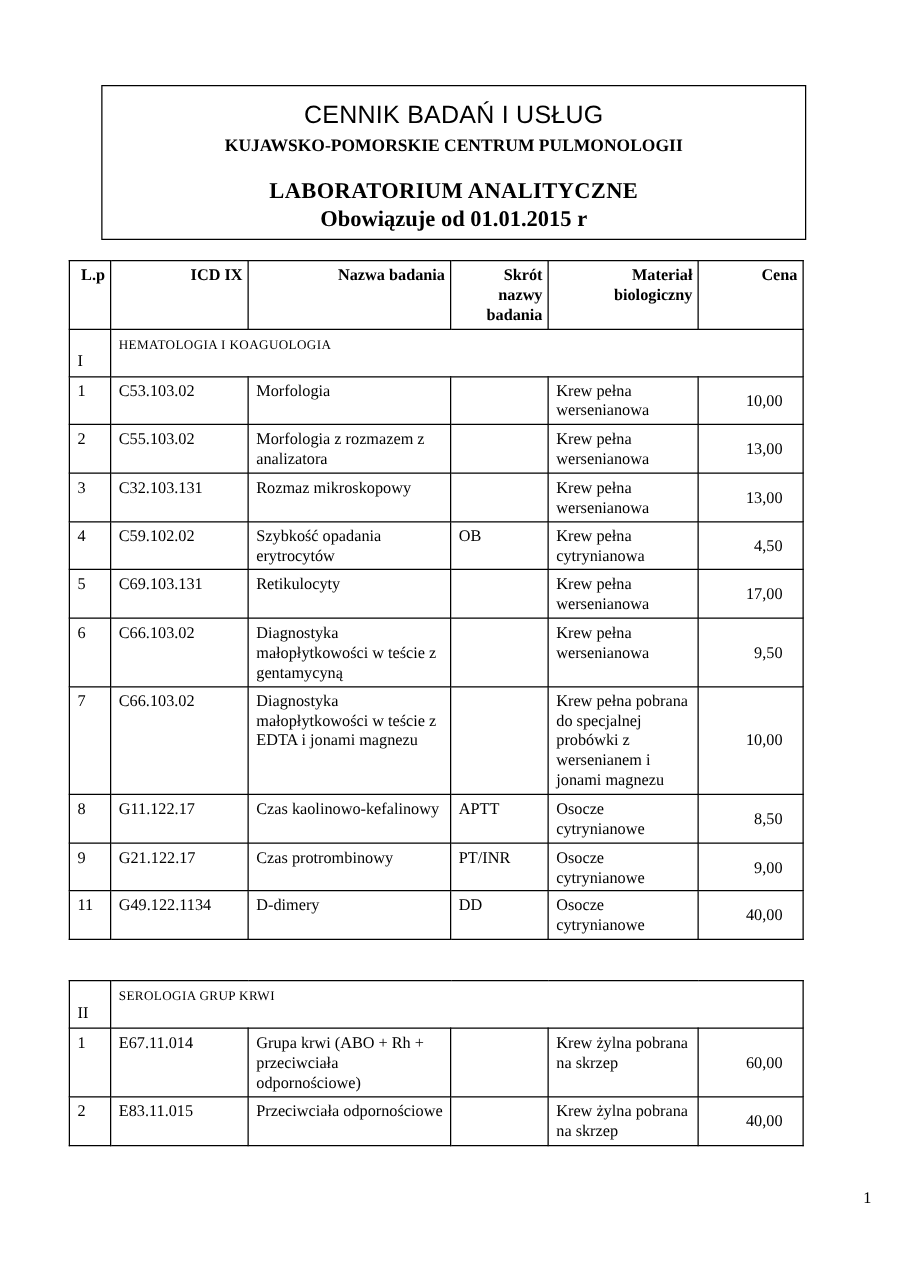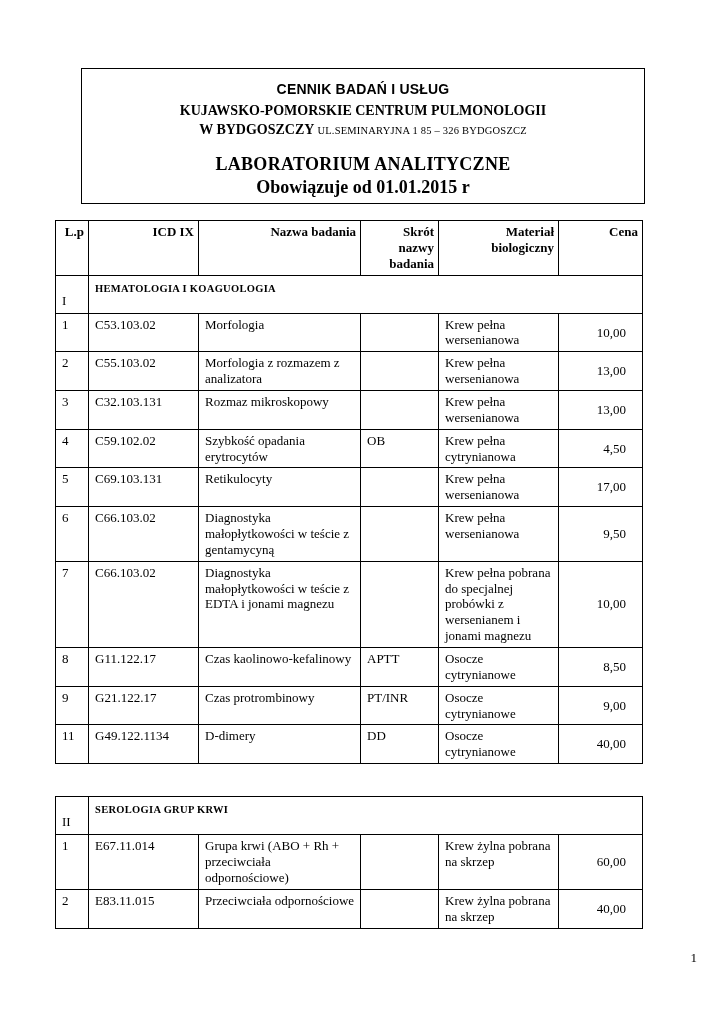--- a/index.html
+++ b/index.html
@@ -8,21 +8,21 @@
     width:725px; height:1024px; position:relative; overflow:hidden;
     font-family:"Liberation Serif", serif; color:#000;
   }
   .content { position:absolute; left:55px; top:68px; width:587px; }
 
   
   .header-box {
     border:1px solid #000; margin-left:26px; width:564px;
     padding:12px 14px 5px 14px; text-align:center;
   }
-  .title   { font-family:"Liberation Sans", sans-serif; font-size:14px; font-weight:bold; letter-spacing:.2px; }
+  .title   { font-family:"Liberation Sans", sans-serif; font-size:20px; font-weight:normal; letter-spacing:.2px; }
   .org1    { font-size:14px; font-weight:bold; margin-top:6px; }
   .org2    { font-size:14px; font-weight:bold; margin-top:3px; }
   .org2 .addr { font-size:10.5px; font-weight:normal; letter-spacing:.2px; }
   .lab     { font-size:18px; font-weight:bold; margin-top:16px; letter-spacing:.3px; }
   .subtitle{ font-size:11.5px; margin-top:15px; letter-spacing:.2px; }
   .effective{ font-size:18px; font-weight:bold; margin-top:2px; }
 
   
   table {
     border-collapse:collapse; table-layout:fixed; width:587px;
@@ -31,37 +31,33 @@
   .table1 { margin-top:16px; }
   .table2 { margin-top:32px; }
   col.c-lp{width:33px;} col.c-icd{width:110px;} col.c-name{width:162px;}
   col.c-abbr{width:78px;} col.c-mat{width:120px;} col.c-price{width:84px;}
   th, td { border:1px solid #000; vertical-align:top; padding:3px 4px 3px 6px; }
   th { font-weight:bold; text-align:right; }
   th.al-c { text-align:right; }
   tr.head-row th { height:54px; }
   tr.section-row td { height:38px; }
   td.sec-num { vertical-align:bottom; padding-bottom:4px; font-size:13px; }
-  td.sec-title { vertical-align:top; padding-top:7px; font-weight:bold; font-size:10.5px; letter-spacing:.3px; }
+  td.sec-title { vertical-align:top; padding-top:7px; font-weight:normal; font-size:10.5px; letter-spacing:.3px; }
   td.col-price { vertical-align:middle; text-align:right; padding-right:16px; }
 
   .page-number { position:absolute; top:950px; right:28px; font-size:13px; }
 </style>
 </head>
 <body>
 
 <div class="content">
 
   <div class="header-box">
     <div class="title">CENNIK BADAŃ I USŁUG</div>
     <div class="org1">KUJAWSKO-POMORSKIE CENTRUM PULMONOLOGII</div>
-    <div class="org2">
-      <span>W BYDGOSZCZY</span>
-      <span class="addr">UL.SEMINARYJNA 1  85 – 326 BYDGOSZCZ</span>
-    </div>
     <div class="lab">LABORATORIUM ANALITYCZNE</div>
     <div class="effective">Obowiązuje od  01.01.2015 r</div>
   </div>
 
   <table class="table1">
     <colgroup>
       <col class="c-lp">
         <col class="c-icd">
         <col class="c-name">
       <col class="c-abbr">

